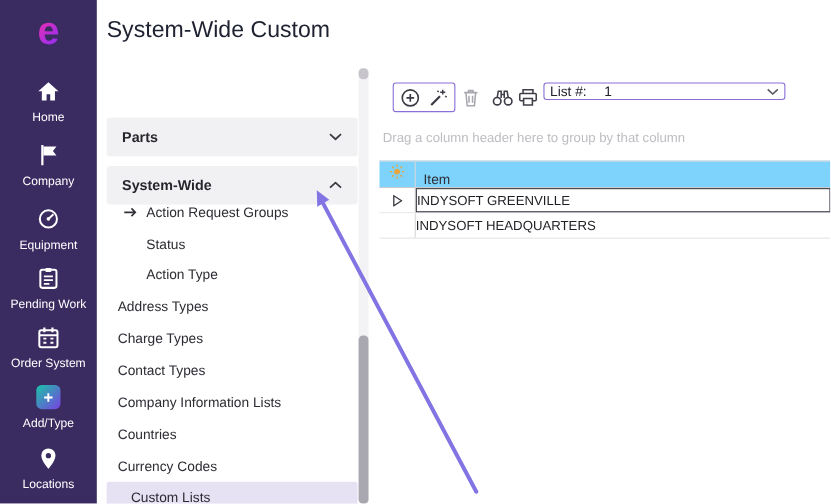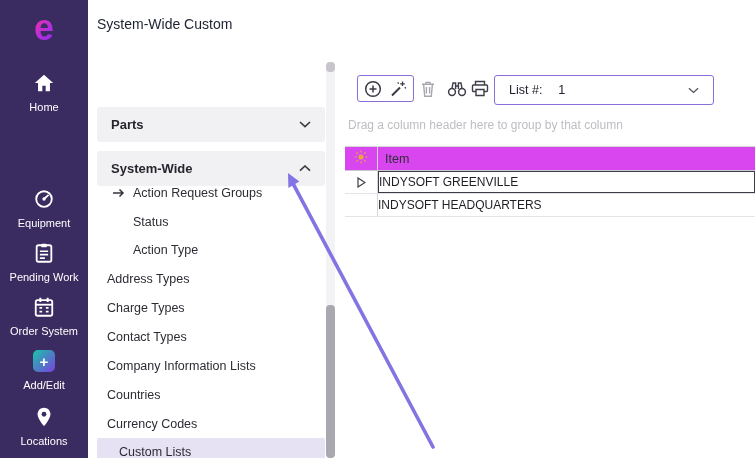--- a/index.html
+++ b/index.html
@@ -15,21 +15,21 @@
     background:linear-gradient(135deg,#ff2d9c 10%,#b02fe0 60%,#7a2ff0 100%);
     -webkit-background-clip:text; background-clip:text;
     color:transparent; -webkit-text-fill-color:transparent;
   }
   .nav-item { position:absolute; left:0; width:88px; display:flex; flex-direction:column; align-items:center; gap:7px; color:#ffffff; cursor:pointer; }
   .nav-item svg { width:22px; height:22px; display:block; }
   .nav-item .lbl { font-size:11px; color:#ffffff; white-space:nowrap; }
   .addedit-box { width:22px; height:22px; border-radius:5px; background:linear-gradient(135deg,#19c5a8,#7a3fe0); display:flex; align-items:center; justify-content:center; color:#fff; font-size:15px; font-weight:bold; line-height:1; }
 
   
-  .page-title { position:absolute; left:97px; top:16px; font-size:14px; font-weight:500; color:#1d2130; }
+  .page-title { position:absolute; left:97px; top:16px; font-size:21px; font-weight:500; color:#1d2130; }
 
   
   .section-header { position:absolute; left:97px; width:228px; height:35px; background:#f1f0f2; border-radius:3px; display:flex; align-items:center; justify-content:space-between; padding:0 14px; cursor:pointer;margin-top:29px; }
   .section-header .s-lbl { font-size:13px; font-weight:600; color:#26262e; }
   .chev svg { width:12px; height:7px; display:block; }
 
   .list-item { position:absolute; left:97px; width:228px; height:29px; display:flex; align-items:center; font-size:12.5px; color:#2c2c34; cursor:pointer;margin-top:8px; }
   .list-item.ind2 { padding-left:36px; }
   .list-item.ind1 { padding-left:10px; }
   .list-item.selected { background:#e7e1f4; border-radius:2px;padding-left:22px; }
@@ -40,29 +40,29 @@
   .vscroll .nub { position:absolute; top:0; left:0; width:9px; height:10px; background:#c7c5cb; border-radius:4px; }
   .vscroll .thumb { position:absolute; bottom:0; left:0; width:9px; height:153px; background:#a9a7af; border-radius:4px; }
 
   
   .tool-group { position:absolute; left:357px; top:75px; width:57px; height:27px; border:1.5px solid #8a6fd8; border-radius:3px; display:flex; align-items:center; justify-content:space-evenly; }
   .tbtn { display:flex; align-items:center; justify-content:center; cursor:pointer; }
   .tbtn svg { display:block; }
   .trash-btn { position:absolute; left:420px; top:80px; }
   .binocular-btn { position:absolute; left:447px; top:80px; }
   .print-btn { position:absolute; left:471px; top:80px; }
-  .combo { position:absolute; left:494px; top:75px; width:220px; height:30px; border:1.5px solid #8a6fd8; border-radius:3px; display:flex; align-items:center; padding:0 14px; cursor:pointer; background:#fff; }
+  .combo { position:absolute; left:494px; top:75px; width:220px; height:16px; border:1.5px solid #8a6fd8; border-radius:3px; display:flex; align-items:center; padding:0 5px; cursor:pointer; background:#fff; }
   .combo .c-lbl { font-size:12.5px; color:#222230; }
   .combo .c-val { font-size:12.5px; color:#222230; margin-left:16px; flex:1; }
   .combo .c-chev svg { width:11px; height:7px; display:block; }
 
   
   .group-hint { position:absolute; left:348px; top:118px; font-size:12px; color:#bdbdc2; }
   .grid { position:absolute; left:345px; top:146px; width:410px; }
-  .g-header { display:flex; height:25px; border-top:1px solid #d6d6da; border-bottom:1px solid #c9c9ce; align-items:center; background:#d946ef; }
+  .g-header { display:flex; height:25px; border-top:1px solid #d6d6da; border-bottom:1px solid #c9c9ce; align-items:flex-end; background:#7dd3fc; }
   .g-gutter { width:33px; height:100%; border-right:1px solid #d6d6da; display:flex; align-items:center; justify-content:center; flex:none; }
   .g-colhead { font-size:12.5px; color:#2e2e36; padding-left:7px; }
   .g-row { display:flex; height:23px; align-items:center; background:#fff; border-bottom:1px solid #e4e4e8; }
   .g-cell { flex:1; height:100%; display:flex; align-items:center; padding-left:0; font-size:12px; color:#1e1e24; }
   .g-row.selected .g-cell { border:1px solid #3c3c46; }
   .expander svg { width:9px; height:11px; display:block; }
 
   
   .annot { position:absolute; left:0; top:0; width:755px; height:458px; pointer-events:none; z-index:50; }
 </style>
@@ -78,20 +78,29 @@
 
     <div class="nav-item" style="top:72px">
       <span>
         <svg viewBox="0 0 24 24">
             <path d="M12 3 L22 12 H18.5 V21 H13.8 V15 H10.2 V21 H5.5 V12 H2 Z" fill="#ffffff"></path>
           </svg>
       </span>
       <span class="lbl">Home</span>
     </div>
 
+    <div class="nav-item" style="top:130px">
+      <span>
+        <svg viewBox="0 0 24 24">
+            <path d="M6 2 V22" stroke="#ffffff" stroke-width="2.2" fill="none"></path>
+            <path d="M7 3.5 H20 L16.5 8 L20 12.5 H7 Z" fill="#ffffff"></path>
+          </svg>
+      </span>
+      <span class="lbl">Company</span>
+    </div>
 
     <div class="nav-item" style="top:188px">
       <span>
         <svg viewBox="0 0 24 24">
             <circle cx="12" cy="12" r="8.5" fill="none" stroke="#ffffff" stroke-width="2"></circle>
             <path d="M12 12 L17 7.5" stroke="#ffffff" stroke-width="2" fill="none"></path>
             <circle cx="12" cy="12" r="1.8" fill="#ffffff"></circle>
           </svg>
       </span>
       <span class="lbl">Equipment</span>
@@ -115,21 +124,21 @@
             <path d="M3 9.5 H21" stroke="#ffffff" stroke-width="2"></path>
             <path d="M8 2 V6.5 M16 2 V6.5" stroke="#ffffff" stroke-width="2.2"></path>
             <path d="M7 13 H10 M14 13 H17 M7 17 H10 M14 17 H17" stroke="#ffffff" stroke-width="1.8"></path>
           </svg>
       </span>
       <span class="lbl">Order System</span>
     </div>
 
     <div class="nav-item" style="top:350px">
       <span class="addedit-box">+</span>
-      <span class="lbl">Add/Edit</span>
+      <span class="lbl">Add/Type</span>
     </div>
 
     <div class="nav-item" style="top:406px">
       <span>
         <svg viewBox="0 0 24 24">
             <path d="M12 2 C8.1 2 5 5.1 5 9 c0 5.2 7 13 7 13 s7 -7.8 7 -13 c0 -3.9 -3.1 -7 -7 -7 Z" fill="#ffffff"></path>
             <circle cx="12" cy="9" r="2.6" fill="#3a2b60"></circle>
           </svg>
       </span>
       <span class="lbl">Locations</span>

